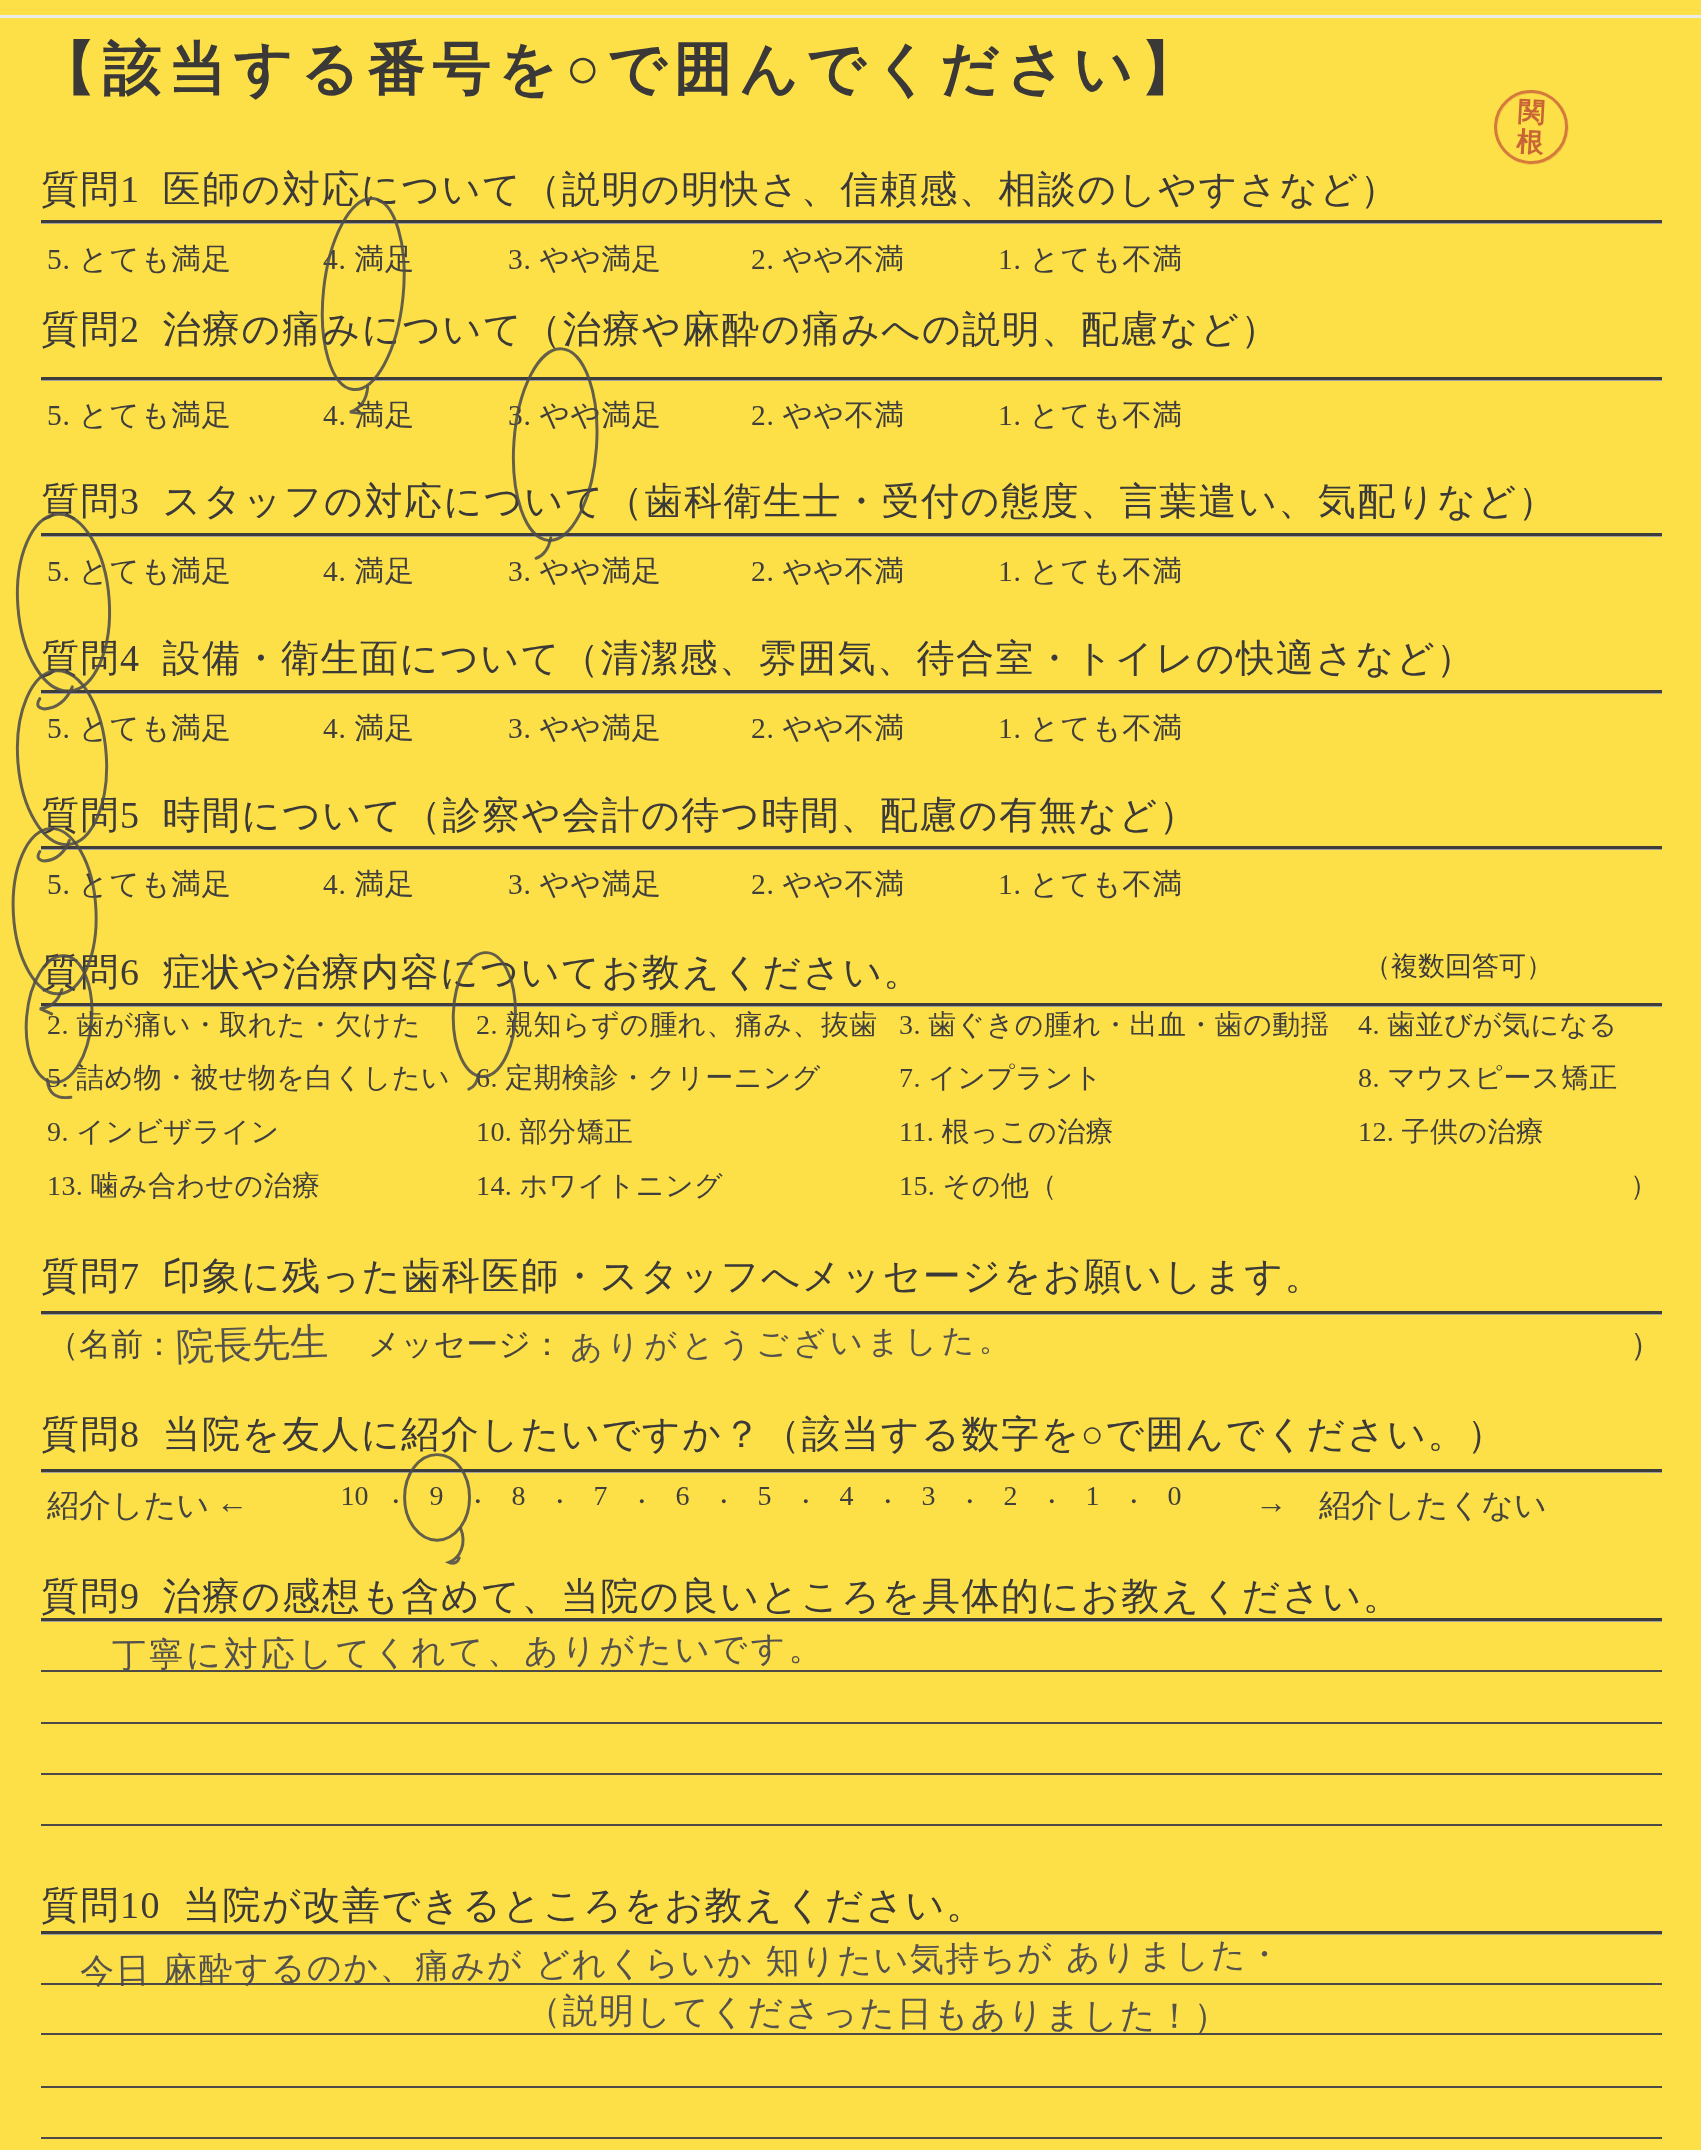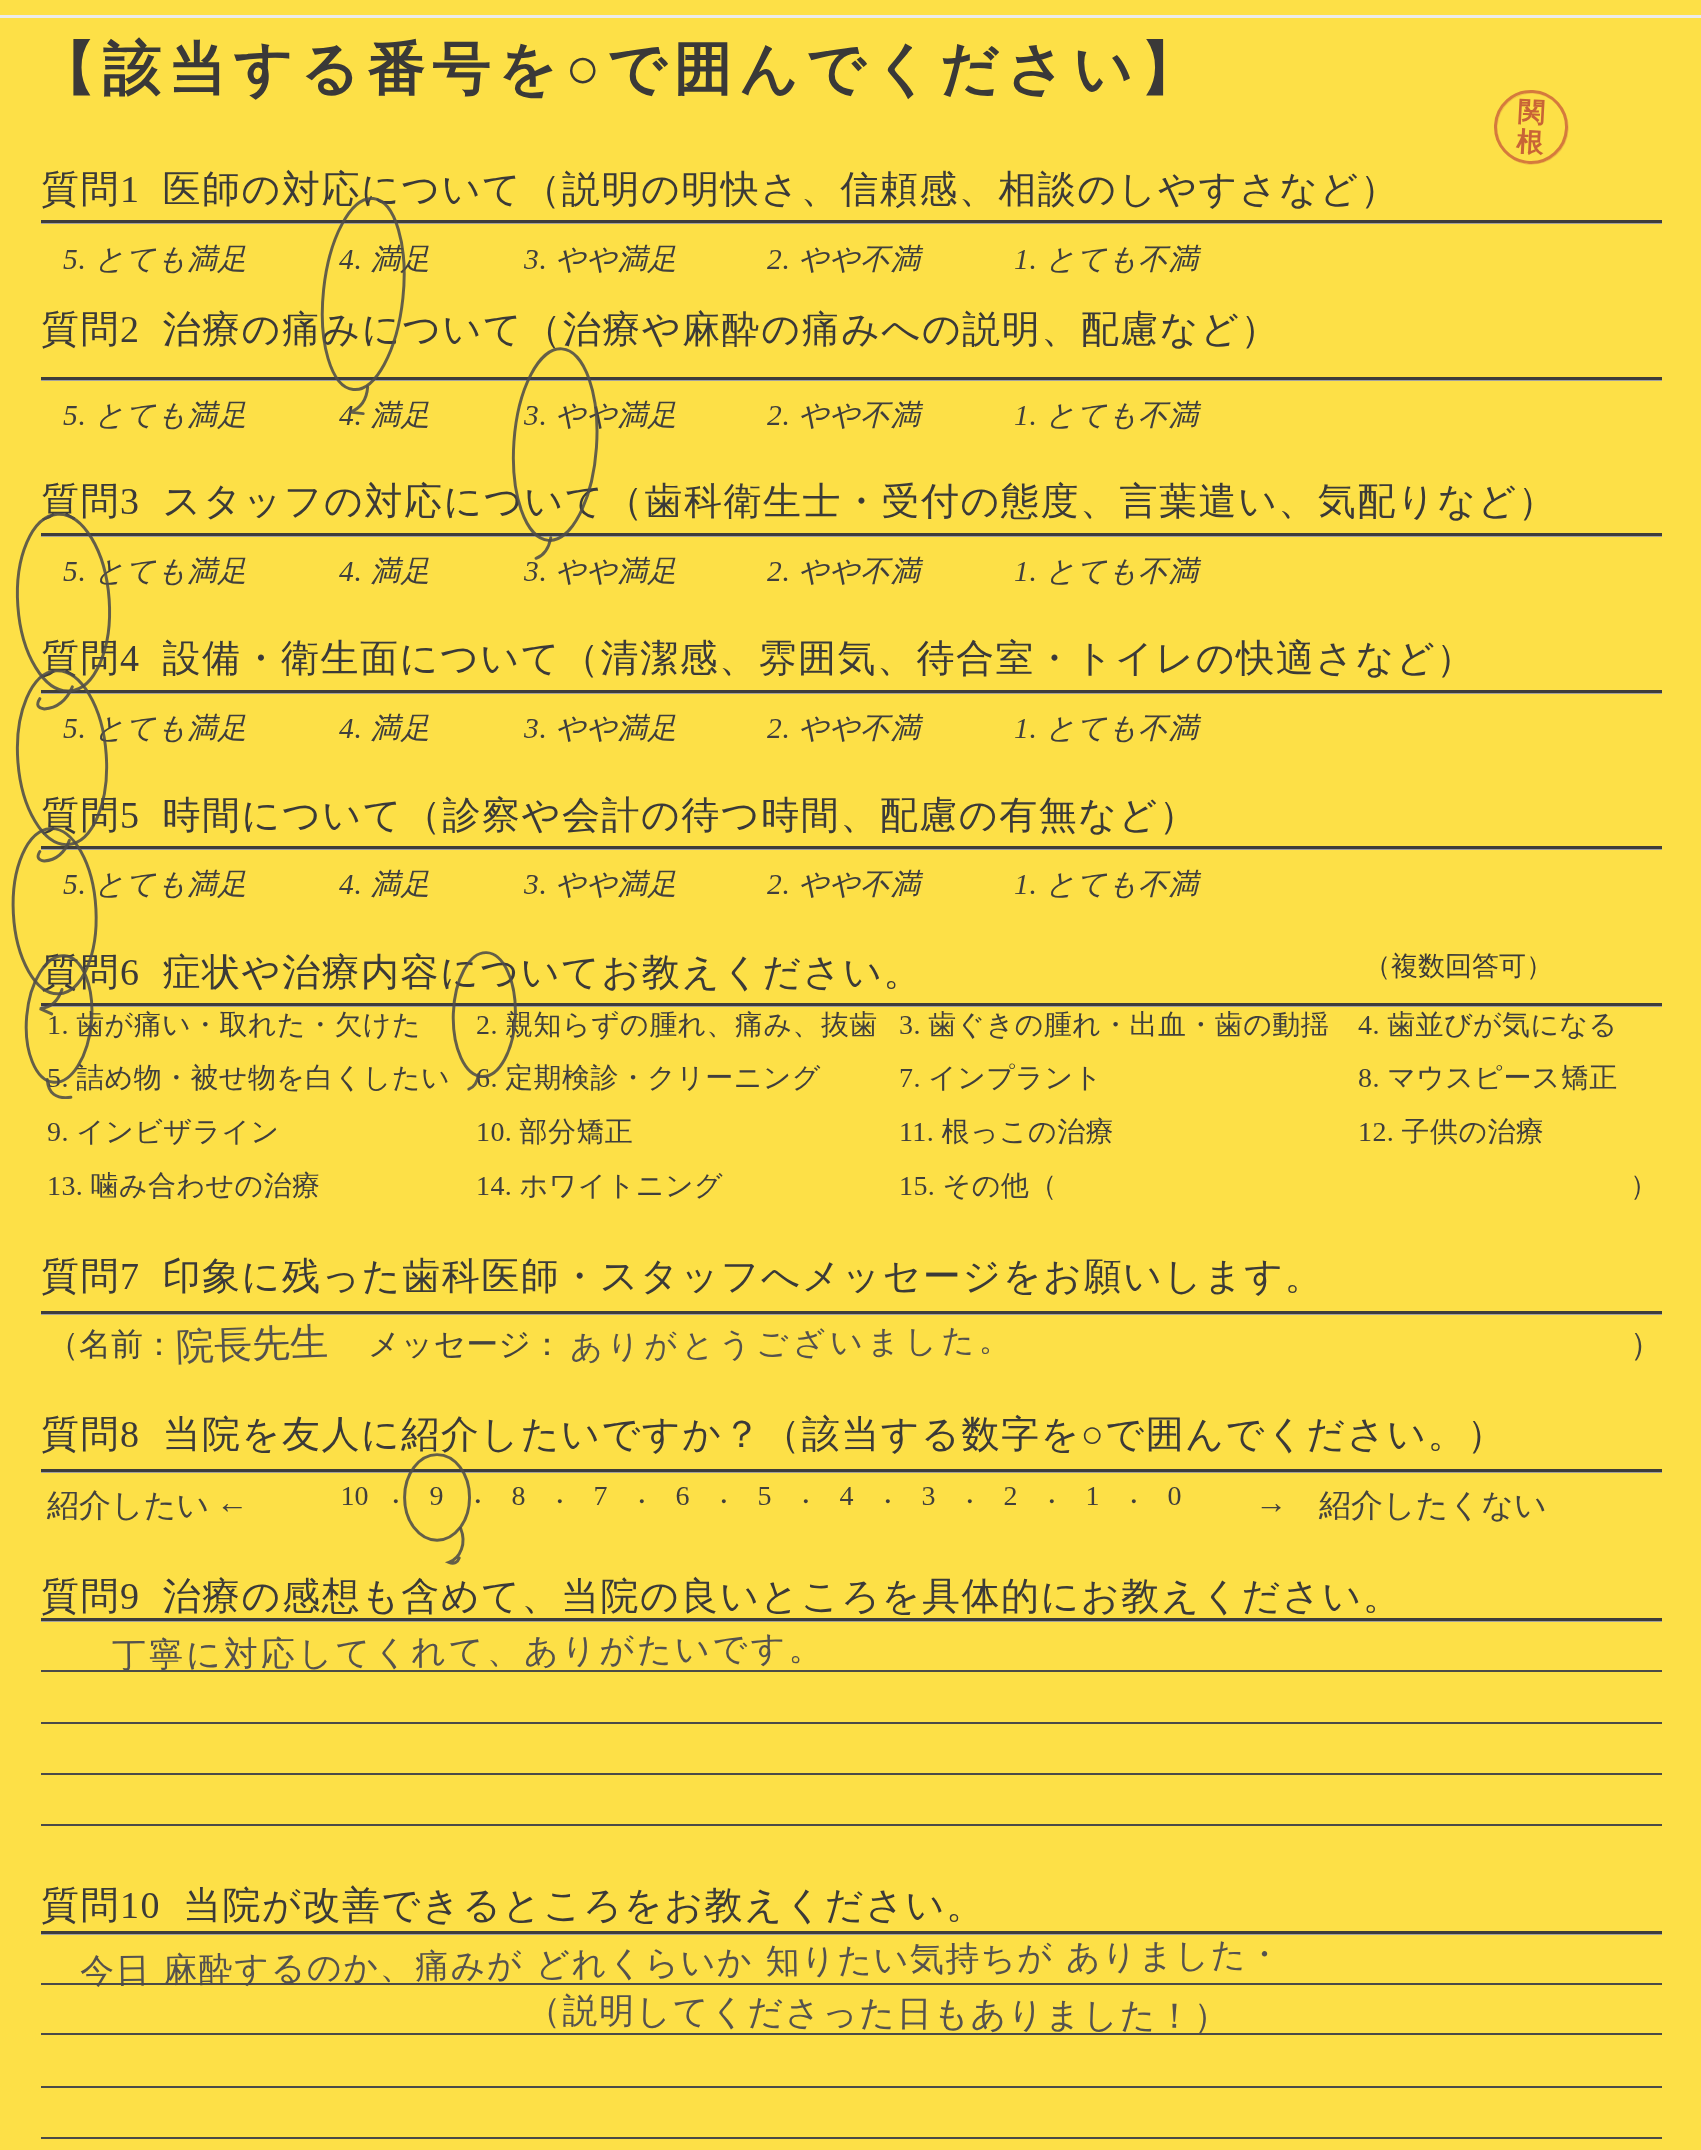--- a/index.html
+++ b/index.html
@@ -5,21 +5,21 @@
   html,body{margin:0;padding:0;background:#ffffff;}
   #page{
     position:relative;width:1701px;height:2151px;background:#fde047;
     font-family:"Liberation Serif","DejaVu Serif",serif;color:#3d3c3a;overflow:hidden;padding-left:11px;
   }
   .scanline{position:absolute;left:0;width:100%;height:3.7px;background:#ebebea;}
   .title{position:absolute;left:38px;top:29.5px;font-size:58px;letter-spacing:7.4px;font-weight:600;color:#3a3938;white-space:nowrap;}
   .qheader{position:absolute;left:41px;font-size:38px;letter-spacing:1.5px;white-space:nowrap;color:#3b3a38;}
   .qheader .qlabel{margin-right:22px;text-align:center;}
   .divider{position:absolute;left:41px;width:1621px;height:3px;border-top:3px solid #3e3d3b;border-bottom:1.5px solid #a3a19e;box-sizing:border-box;}
-  .optrow{position:absolute;left:16px;top:0;width:1505px;height:47px;font-style:italic;}
+  .optrow{position:absolute;left:0;top:0;width:1505px;height:47px;}
   .opt{position:absolute;font-size:29.5px;letter-spacing:0.7px;white-space:nowrap;color:#403f3d;}
   .o1{left:47px;} .o2{left:323px;} .o3{left:508px;} .o4{left:751px;} .o5{left:998px;text-align:center;}
   .q6item{position:absolute;font-size:28px;letter-spacing:0.4px;white-space:nowrap;color:#403f3d;}
   .c1{left:47px;} .c2{left:476px;} .c3{left:899px;} .c4{left:1358px;}
   .note{position:absolute;left:1364px;font-size:27px;color:#3b3a38;white-space:nowrap;}
   .ansline{position:absolute;left:41px;width:1621px;height:2.2px;background:#4b4a48;}
   .hand{position:absolute;font-family:"DejaVu Serif","Liberation Serif",serif;color:#55524e;white-space:nowrap;font-weight:400;}
   .printsmall{position:absolute;font-size:32px;color:#45443f;white-space:nowrap;}
   .npsrow{position:absolute;left:334px;top:1480px;display:flex;}
   .npscell{width:41px;text-align:center;font-size:28px;color:#413f3c;}
@@ -104,21 +104,21 @@
     <span class="opt o3">3. やや満足</span>
     <span class="opt o4">2. やや不満</span>
     <span class="opt o5">1. とても不満</span>
   </div>
 
   <div class="qheader" style="top:947px">
     <span class="qlabel">質問6</span><span>症状や治療内容についてお教えください。</span>
   </div>
   <div class="note" style="top:948px">（複数回答可）</div>
   <div class="divider" style="top:1003px"></div>
-  <span class="q6item c1" style="top:1006px">1. 歯が痛い・取れた・欠けた</span>
+  <span class="q6item c1" style="top:1006px">2. 歯が痛い・取れた・欠けた</span>
   <span class="q6item c2" style="top:1006px">2. 親知らずの腫れ、痛み、抜歯</span>
   <span class="q6item c3" style="top:1006px">3. 歯ぐきの腫れ・出血・歯の動揺</span>
   <span class="q6item c4" style="top:1006px">4. 歯並びが気になる</span>
   <span class="q6item c1" style="top:1059px">5. 詰め物・被せ物を白くしたい</span>
   <span class="q6item c2" style="top:1059px">6. 定期検診・クリーニング</span>
   <span class="q6item c3" style="top:1059px">7. インプラント</span>
   <span class="q6item c4" style="top:1059px">8. マウスピース矯正</span>
   <span class="q6item c1" style="top:1113px">9. インビザライン</span>
   <span class="q6item c2" style="top:1113px">10. 部分矯正</span>
   <span class="q6item c3" style="top:1113px">11. 根っこの治療</span>

